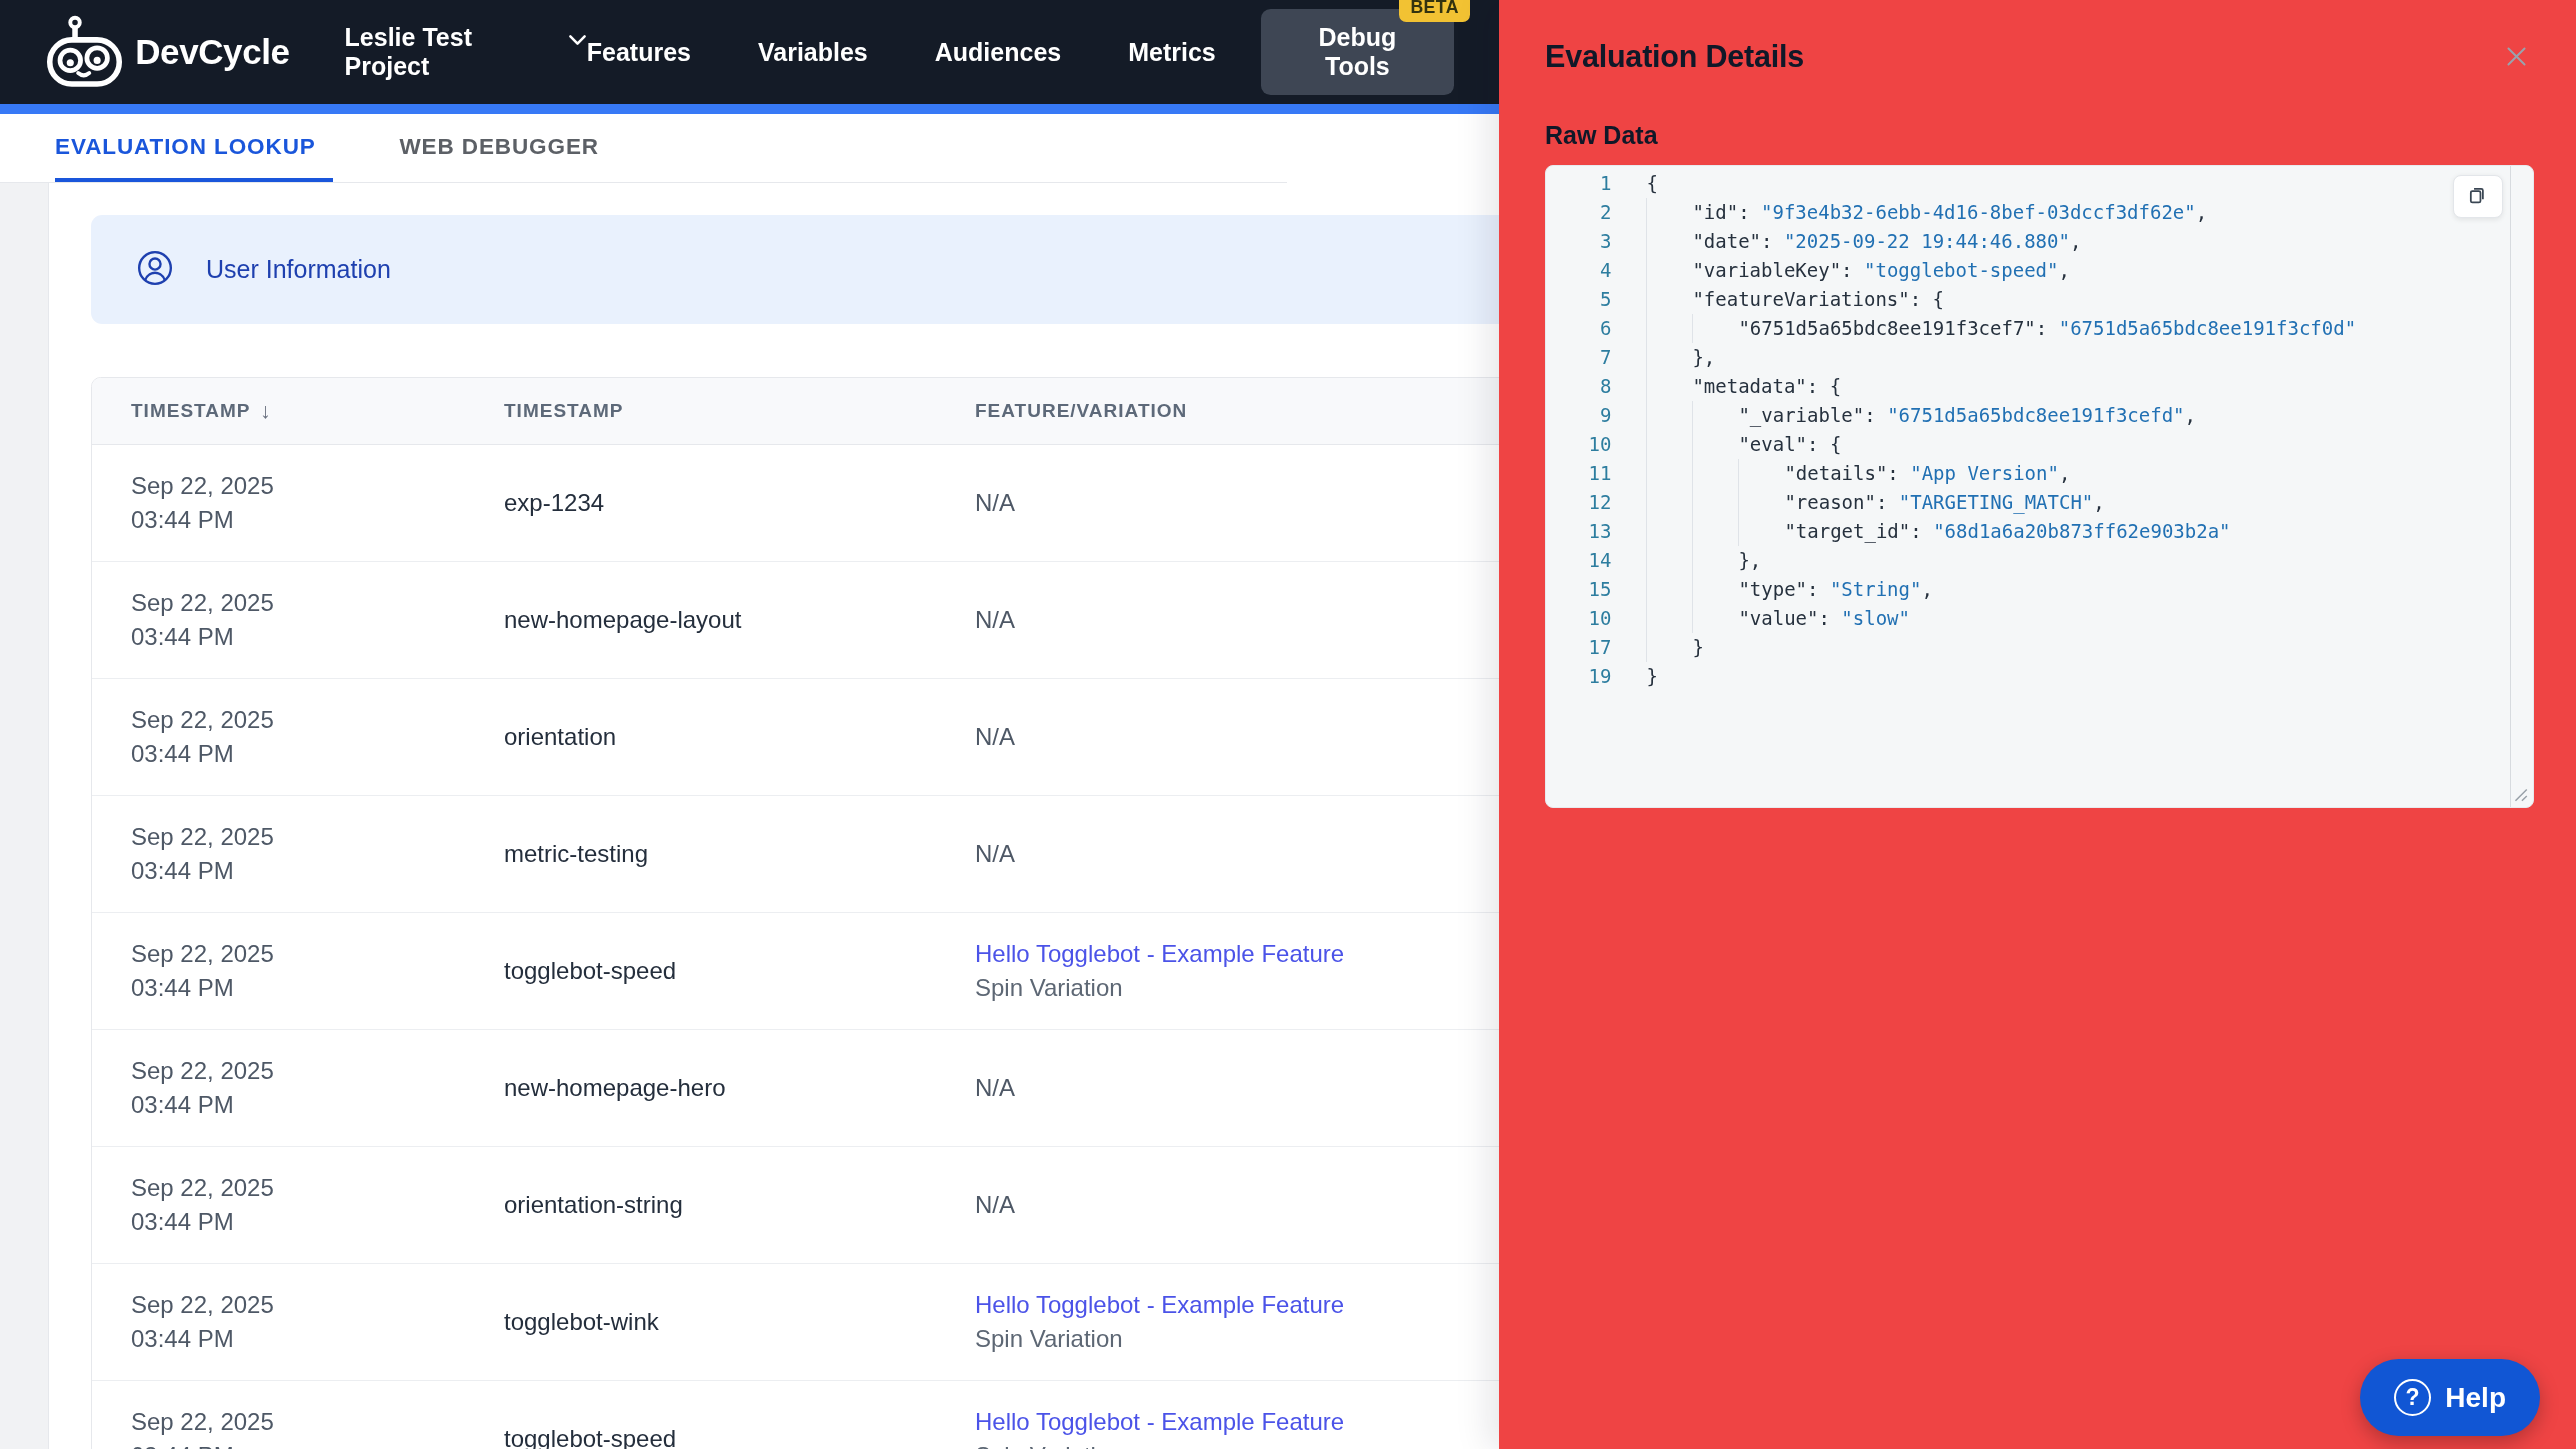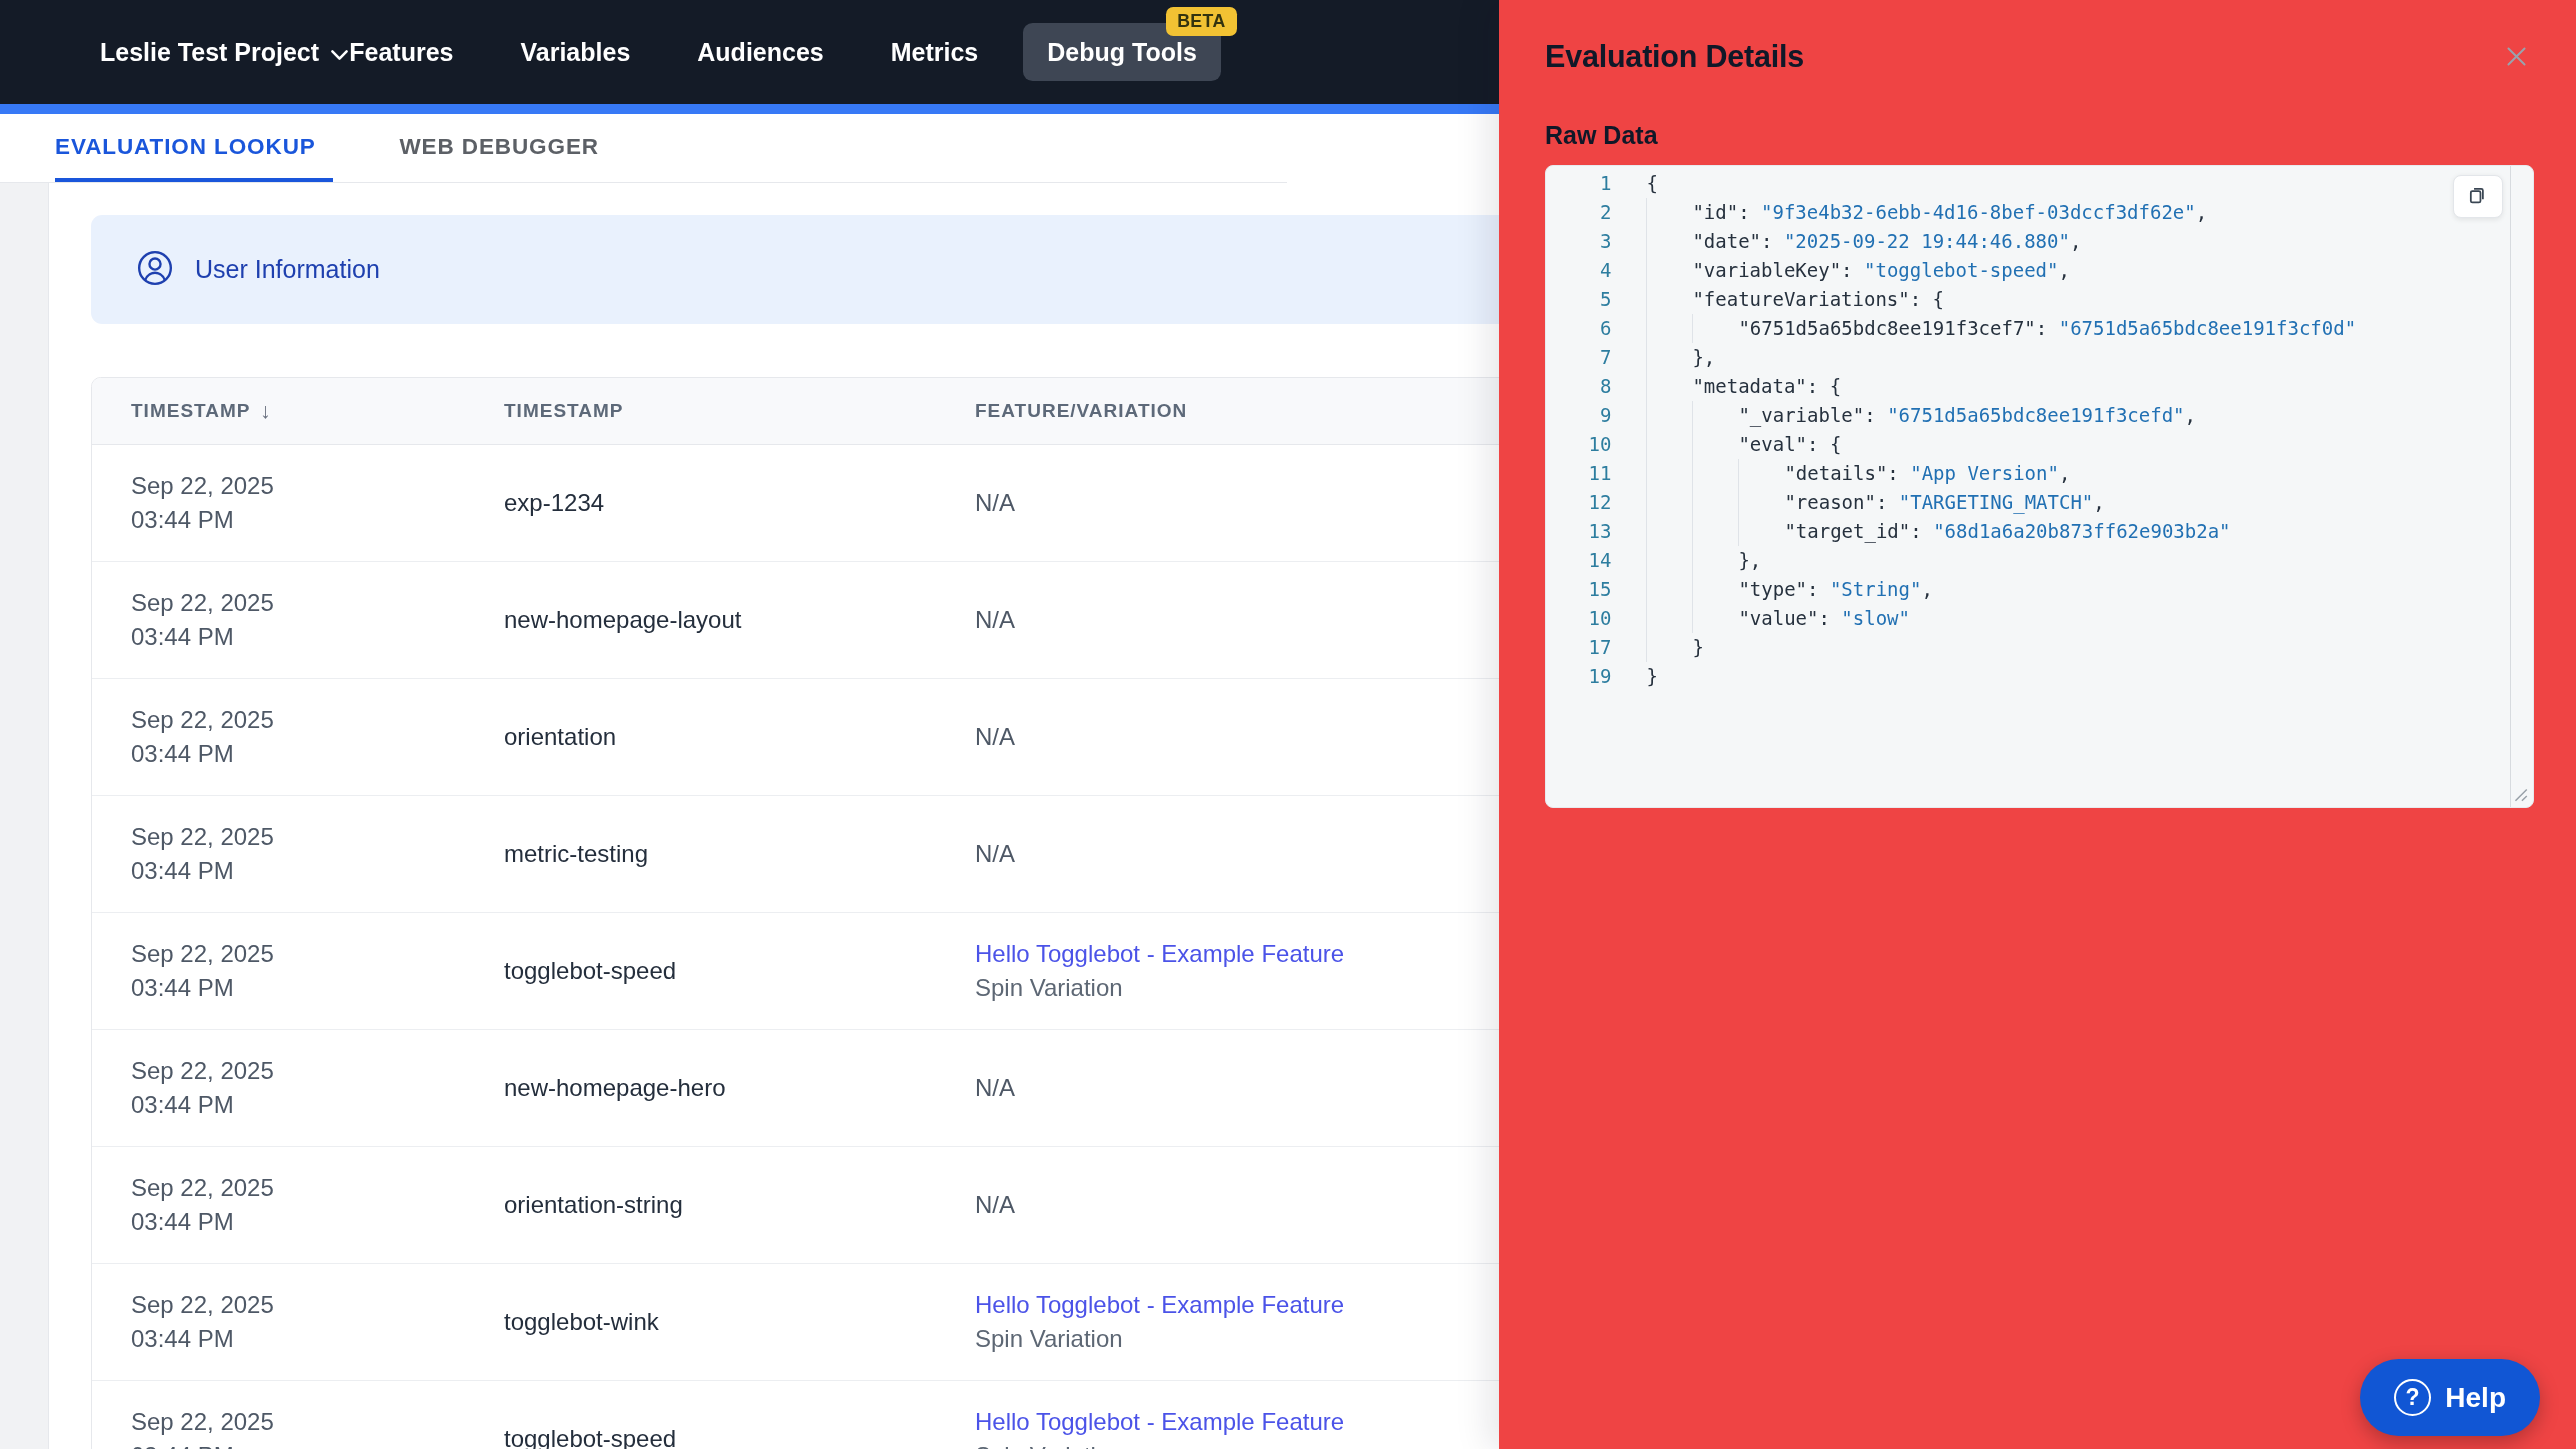--- a/index.html
+++ b/index.html
@@ -37,21 +37,21 @@
     border-bottom:1.6px solid var(--border);display:flex;align-items:stretch;padding-left:55px;gap:66px}
   .tab{display:flex;align-items:center;font-size:22.5px;font-weight:600;letter-spacing:0.9px;
     color:#5c6066;cursor:pointer;border-bottom:4.8px solid transparent;padding-right:17.7px}
   .tab.active{color:var(--accent-blue);border-bottom-color:var(--accent-blue)}
 
   
   .content{position:absolute;left:0;top:183px;width:1499px;height:1266px;background:#f1f2f4;z-index:1}
   .card{position:absolute;left:48px;top:0;right:-1077px;bottom:0;background:#fff;border-left:0.8px solid var(--border)}
 
   .banner{position:absolute;left:42px;top:32px;width:2438px;height:109px;background:var(--banner-bg);
-    border-radius:11.2px;display:flex;align-items:center;padding:0 45px;gap:21px;cursor:pointer}
+    border-radius:11.2px;display:flex;align-items:center;padding:0 45px;gap:32px;cursor:pointer}
   .banner-label{font-size:25px;font-weight:500;color:var(--banner-text)}
 
   .etable{position:absolute;left:42px;top:194px;width:2438px;height:1204px;
     border:1.6px solid var(--border);border-radius:9.6px 9.6px 0 0;overflow:hidden;background:#fff}
   .thead{display:grid;grid-template-columns:373px 471px 1fr;height:67px;background:#f8f9fb;
     border-bottom:1.6px solid var(--border)}
   .th{display:flex;align-items:center;padding-left:39px;font-size:19px;font-weight:600;
     letter-spacing:1px;color:var(--header-gray);white-space:nowrap}
   .sort-arrow{font-size:21.7px;color:#6b7280;margin-left:9.6px;font-weight:400}
   .trow{display:grid;grid-template-columns:373px 471px 1fr;height:117px;border-bottom:1.6px solid var(--row-border);background:#fff;cursor:pointer}
@@ -88,20 +88,35 @@
     border-radius:39px;background:var(--help-blue);color:#fff;display:flex;align-items:center;gap:14.4px;
     font-size:28px;font-weight:700;font-family:inherit;cursor:pointer;z-index:20;
     box-shadow:0 6.4px 19px rgba(0,0,0,.25)}
   .qmark{width:37px;height:37px;border:2.8px solid #fff;border-radius:50%;display:flex;
     align-items:center;justify-content:center;font-size:23px;font-weight:700;flex:none}
 </style>
 </head>
 <body>
 
 <nav class="nav">
+  <div class="brand">
+    <span>
+      <svg width="79" height="79" viewBox="0 0 100 100" fill="none">
+        <rect x="6" y="34" width="88" height="56" rx="28" stroke="#fff" stroke-width="7"></rect>
+        <line x1="38" y1="34" x2="38" y2="18" stroke="#fff" stroke-width="7"></line>
+        <circle cx="38" cy="12" r="6" stroke="#fff" stroke-width="5"></circle>
+        <circle cx="32" cy="60" r="13" stroke="#fff" stroke-width="6"></circle>
+        <circle cx="32" cy="63" r="4.5" fill="#fff"></circle>
+        <circle cx="66" cy="57" r="13" stroke="#fff" stroke-width="6"></circle>
+        <circle cx="66" cy="60" r="4.5" fill="#fff"></circle>
+        <path d="M42 76 q7 6 14 0" stroke="#fff" stroke-width="5" stroke-linecap="round"></path>
+      </svg>
+    </span>
+    <span class="brand-name">DevCycle</span>
+  </div>
 
   <div class="proj">
     <span>Leslie Test Project</span>
     <span>
       <svg width="19" height="12" viewBox="0 0 24 15" fill="none">
         <polyline points="3,3 12,12 21,3" stroke="#fff" stroke-width="3.2" stroke-linecap="round" stroke-linejoin="round"></polyline>
       </svg>
     </span>
   </div>
 

